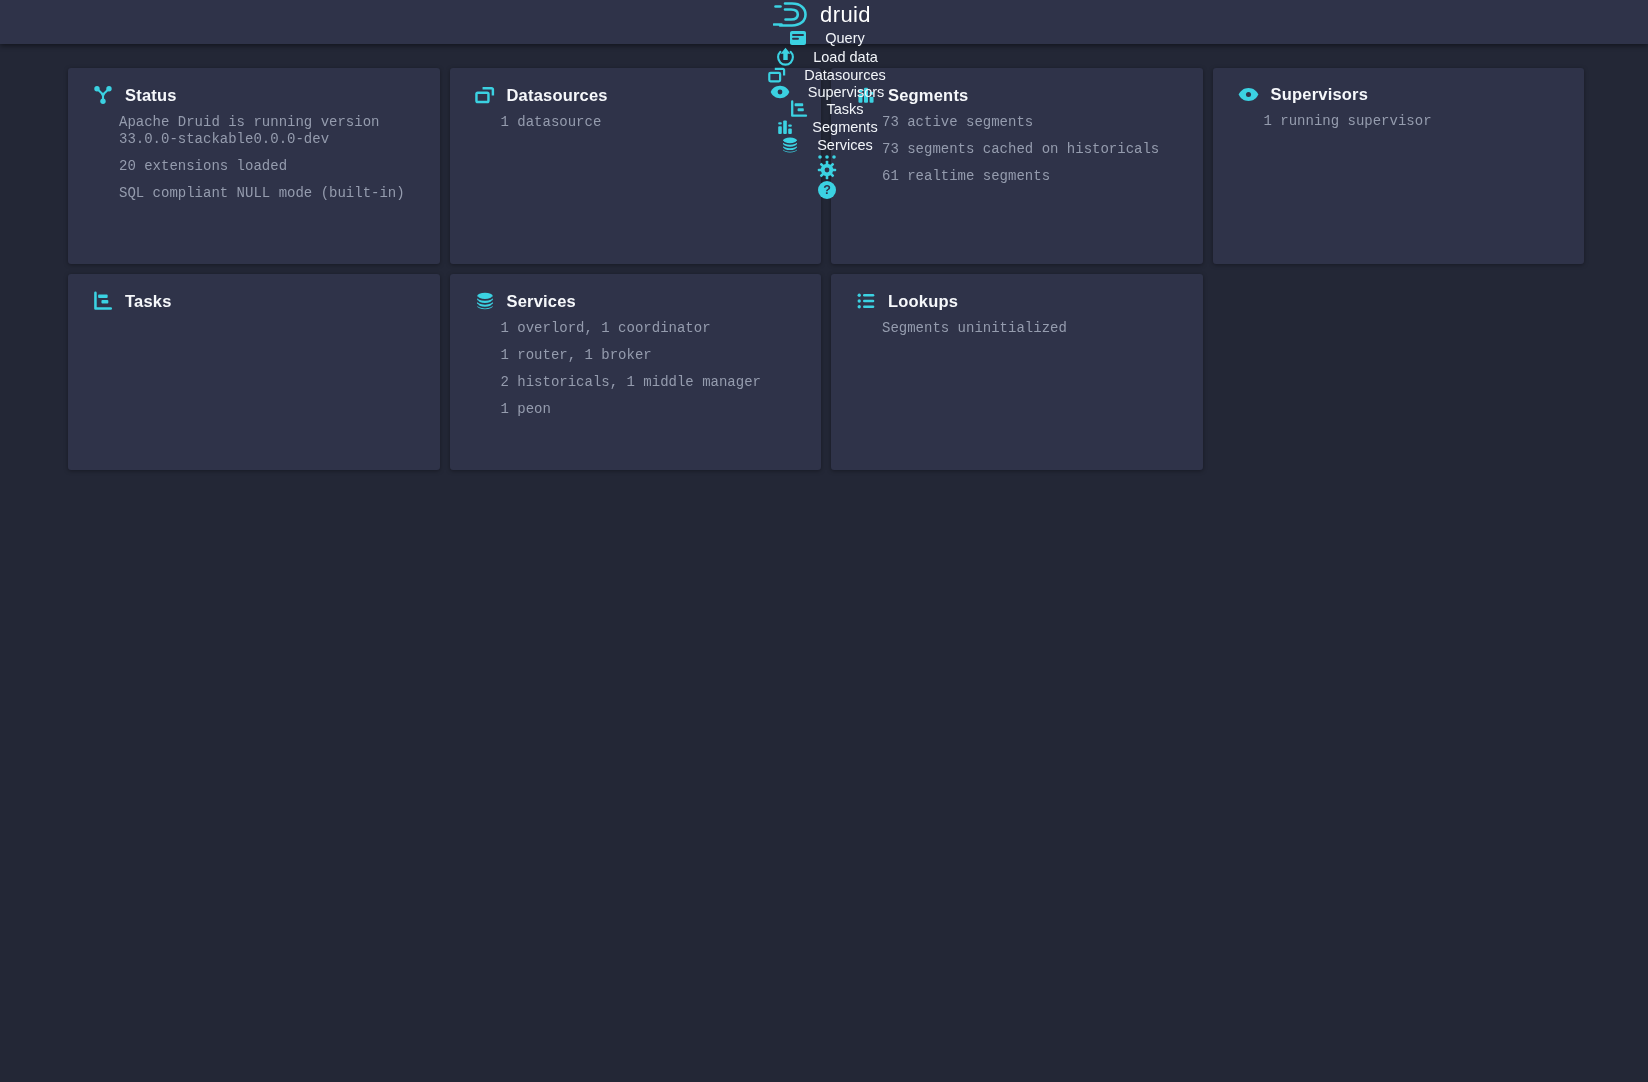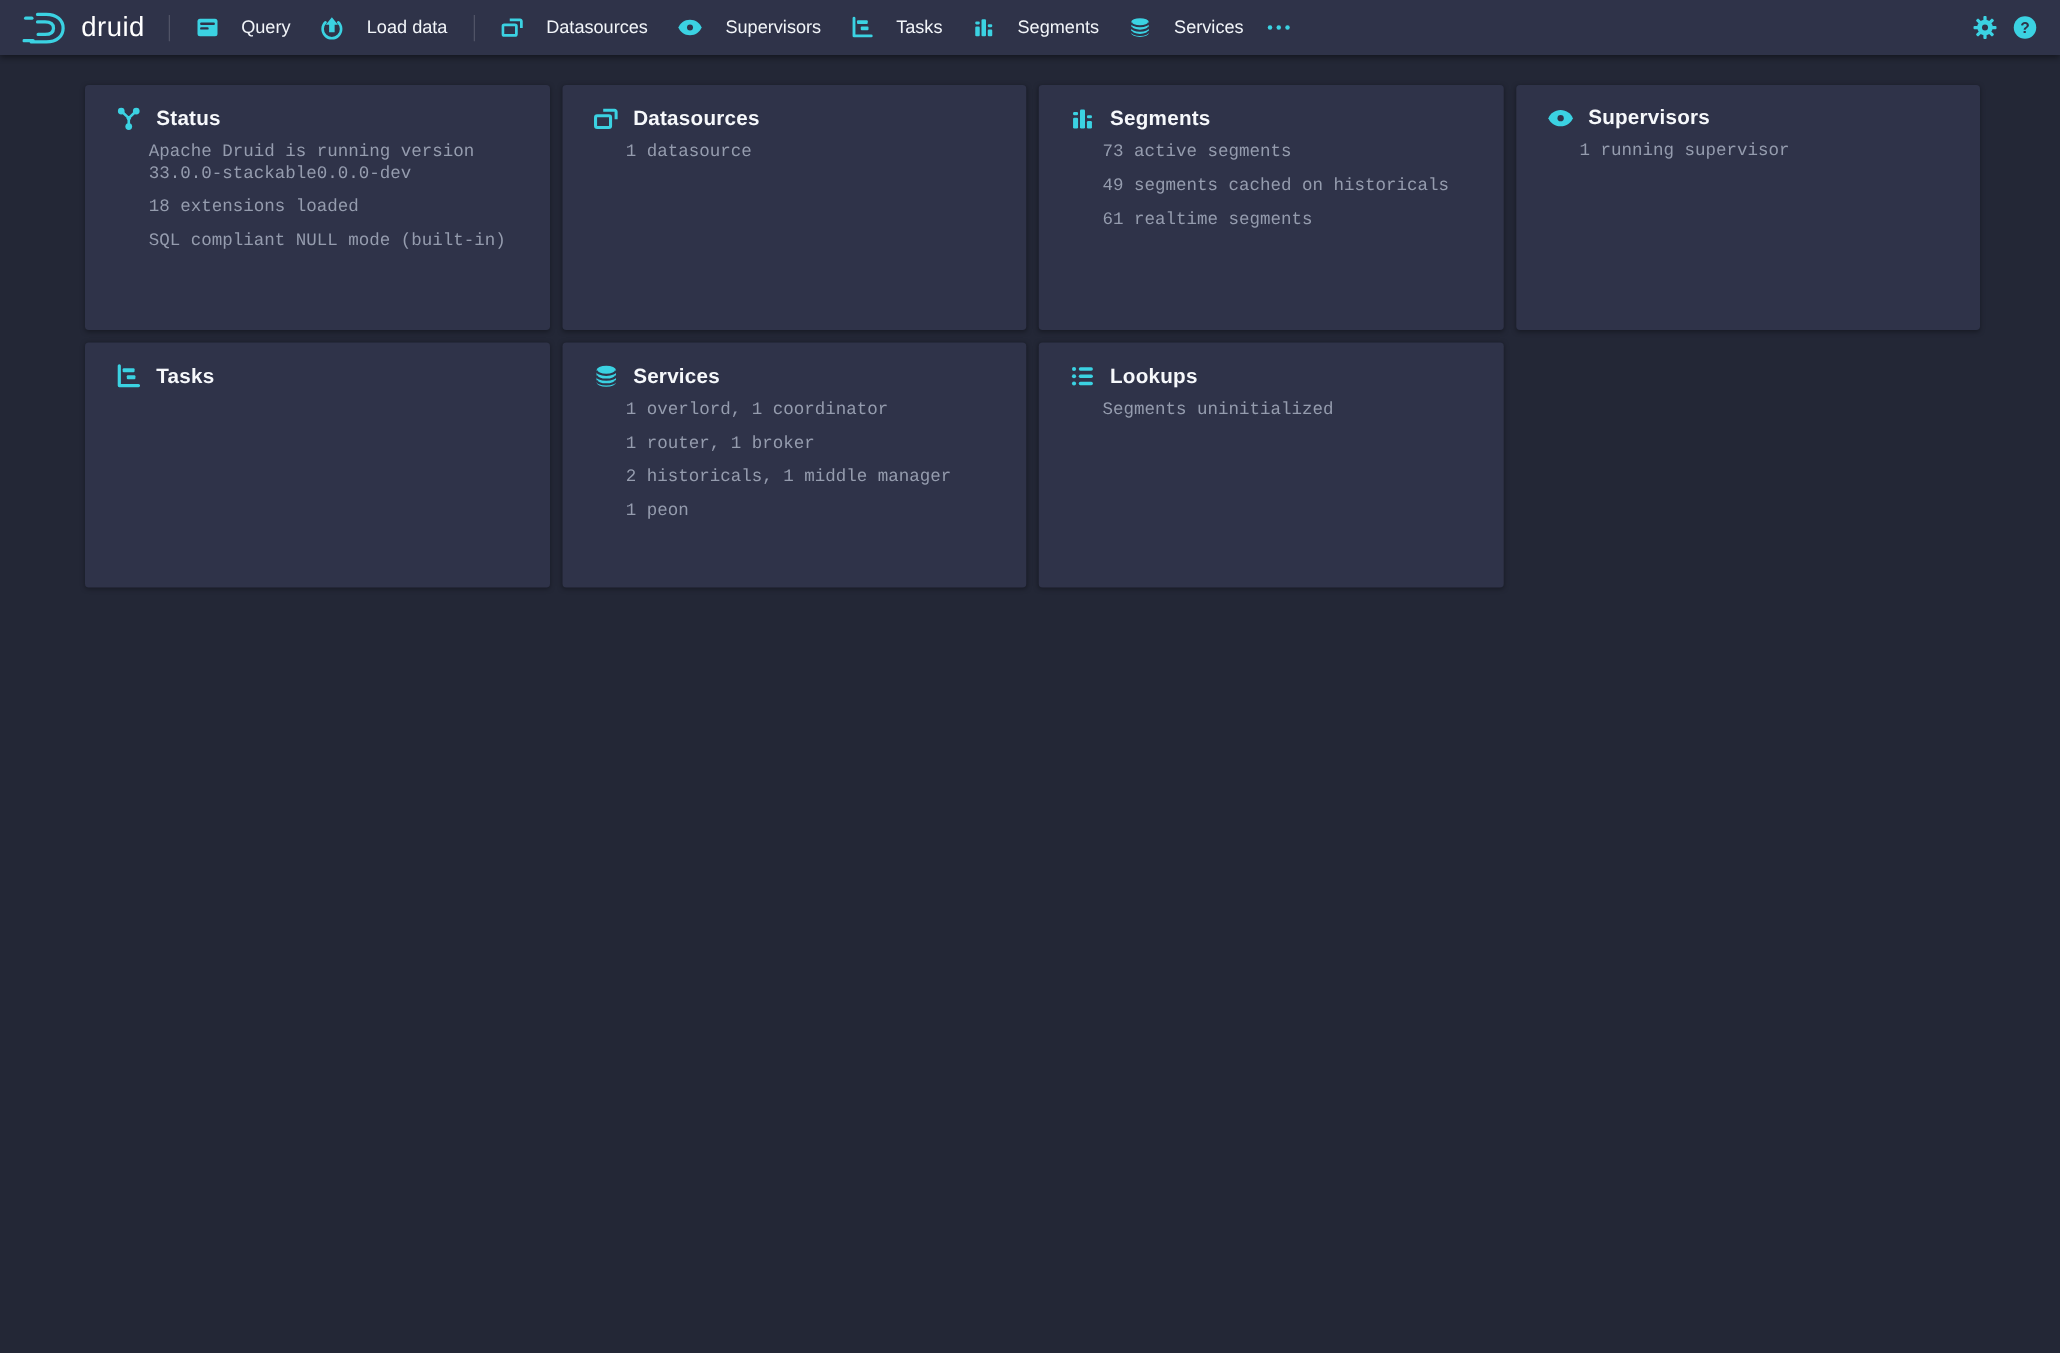--- a/index.html
+++ b/index.html
@@ -18,20 +18,21 @@
   
   .navbar{
     height:44px;
     background:var(--panel-bg);
     display:flex;
     align-items:center;
     padding:0 12px 0 18px;
     box-shadow:0 2px 5px rgba(0,0,0,.45);
     position:relative;
     z-index:10;
+    flex-direction:column;
   }
   .brand{display:flex;align-items:center;gap:9px;margin-right:10px;cursor:pointer;}
   .brand-word{color:#fff;font-size:22px;letter-spacing:.4px;font-weight:400;}
   .nav-divider{width:1px;height:21px;background:rgba(255,255,255,.16);margin:0 9px;}
   .nav-item{
     display:flex;align-items:center;gap:18px;
     height:36px;padding:0 12px;cursor:pointer;
     color:var(--nav-text);font-size:14.5px;white-space:nowrap;
   }
   .nav-spacer{flex:1;}
@@ -217,21 +218,21 @@
               <circle cx="16" cy="3.8" r="2.7"></circle>
               <circle cx="10" cy="16.2" r="2.7"></circle>
               <circle cx="10" cy="9.5" r="1.7"></circle>
           </g>
         </svg>
       </span>
       <span class="card-title">Status</span>
     </div>
     <div class="card-body">
       <p>Apache Druid is running version 33.0.0-stackable0.0.0-dev</p>
-      <p>18 extensions loaded</p>
+      <p>20 extensions loaded</p>
       <p>SQL compliant NULL mode (built-in)</p>
     </div>
   </div>
 
   <div class="home-card">
     <div class="card-header">
       <span class="icon">
         <svg width="20" height="20" viewBox="0 0 18 18" fill="none" stroke="var(--accent)" stroke-width="2.2" stroke-linejoin="round">
           <path d="M6.8 2.9 H15 a1.1 1.1 0 0 1 1.1 1.1 V9.4"></path>
           <rect x="1.3" y="6.9" width="10.8" height="8.4" rx="1.2"></rect>
@@ -252,21 +253,21 @@
           <rect x="2.2" y="8.2" width="3.6" height="7.8" rx="0.9"></rect>
           <rect x="7.2" y="2.4" width="3.6" height="13.6" rx="0.9"></rect>
           <rect x="12.2" y="6.4" width="3.6" height="2.3" rx="0.9"></rect>
           <rect x="12.2" y="10.6" width="3.6" height="5.4" rx="0.9"></rect>
         </svg>
       </span>
       <span class="card-title">Segments</span>
     </div>
     <div class="card-body">
       <p>73 active segments</p>
-      <p>49 segments cached on historicals</p>
+      <p>73 segments cached on historicals</p>
       <p>61 realtime segments</p>
     </div>
   </div>
 
   <div class="home-card">
     <div class="card-header">
       <span class="icon">
         <svg width="21" height="15" viewBox="0 0 20 14">
           <path d="M10 0.8 C14.5 0.8 18 3.6 19.3 7 C18 10.4 14.5 13.2 10 13.2 C5.5 13.2 2 10.4 0.7 7 C2 3.6 5.5 0.8 10 0.8 Z" fill="var(--accent)"></path>
           <circle cx="10" cy="7" r="2.4" fill="var(--panel-bg)"></circle>

